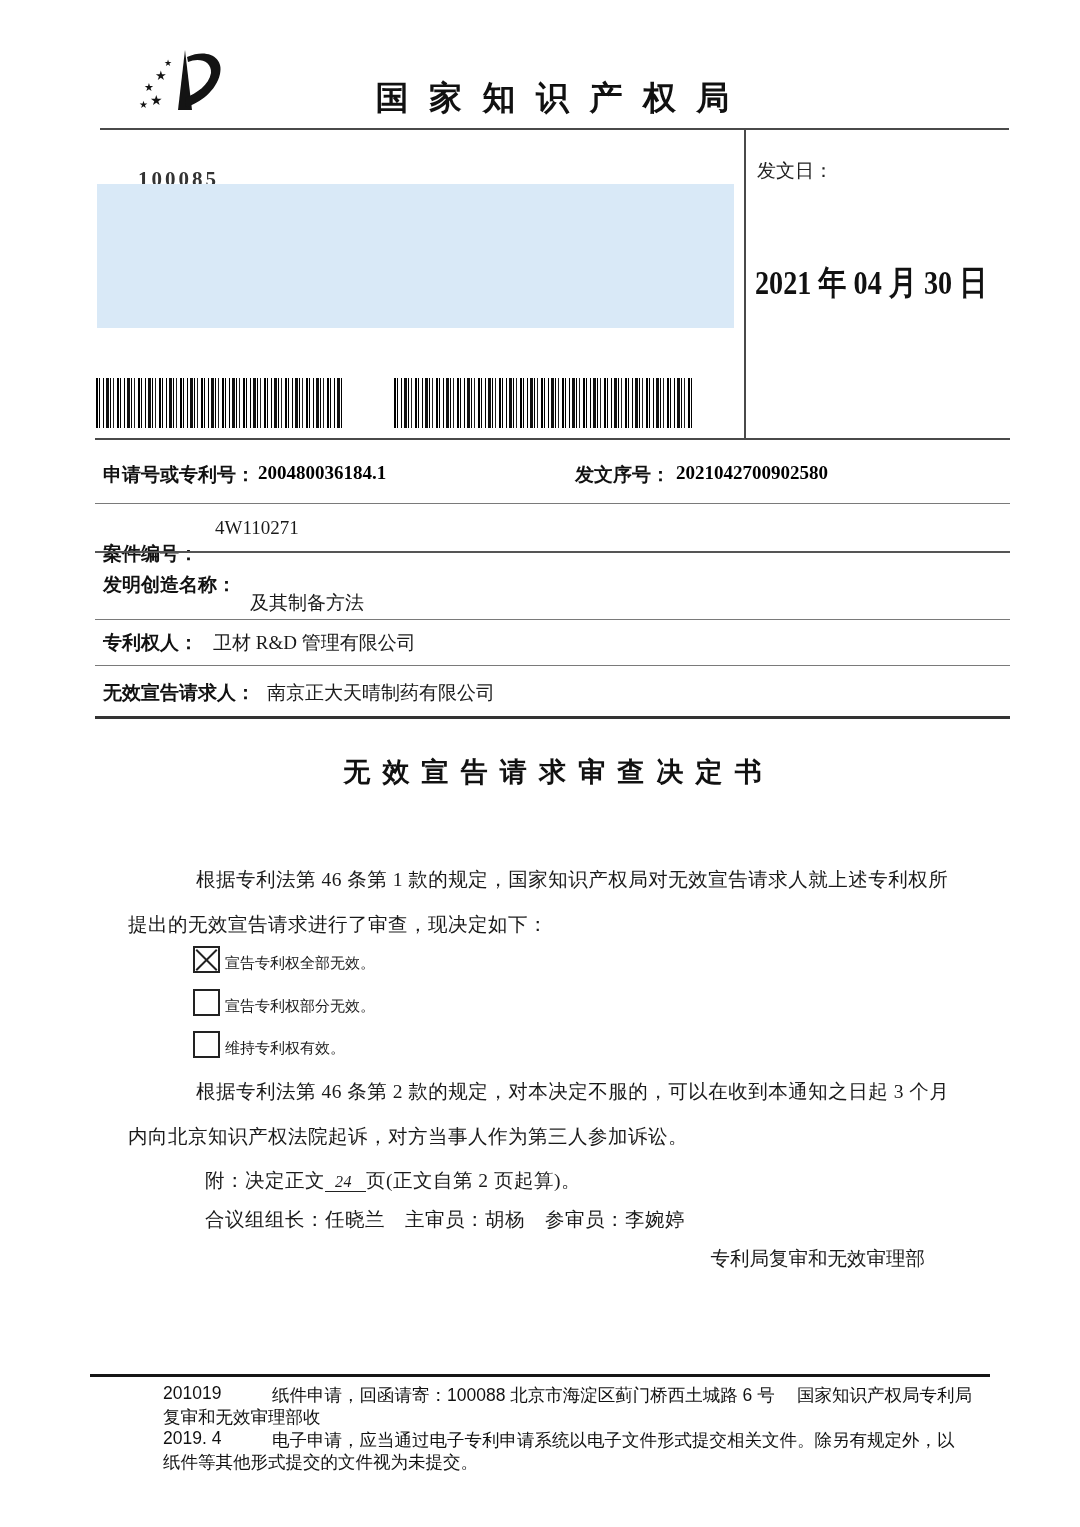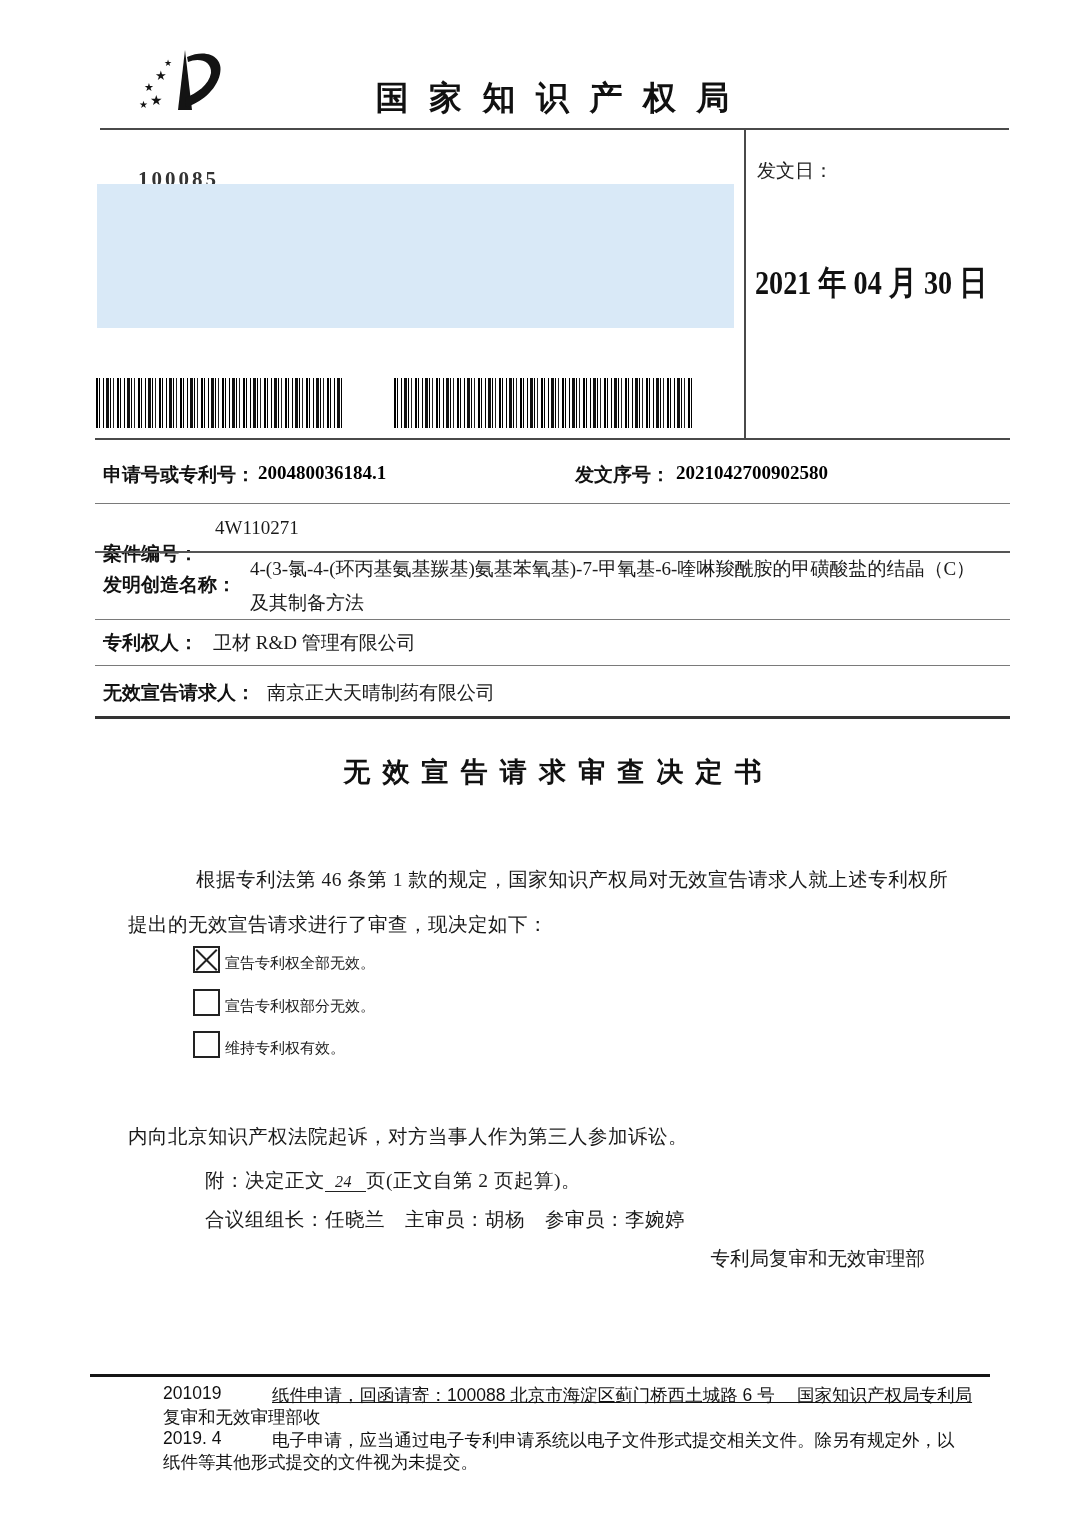--- a/index.html
+++ b/index.html
@@ -106,21 +106,20 @@
   <div class="cell val-b" style="left:258px;top:462px;">200480036184.1</div>
   <div class="cell lbl" style="left:575px;top:462px;">发文序号：</div>
   <div class="cell val-b" style="left:676px;top:462px;">2021042700902580</div>
   <div class="sep" style="top:503px;"></div>
 
   <div class="cell lbl" style="left:103px;top:541px;">案件编号：</div>
   <div class="cell val" style="left:215px;top:517px;">4W110271</div>
   <div class="sep-m" style="top:551px;"></div>
 
   <div class="cell lbl" style="left:103px;top:572px;">发明创造名称：</div>
-  <div class="cell val" style="left:250px;top:556px;">4-(3-氯-4-(环丙基氨基羰基)氨基苯氧基)-7-甲氧基-6-喹啉羧酰胺的甲磺酸盐的结晶（C）</div>
   <div class="cell val" style="left:250px;top:590px;">及其制备方法</div>
   <div class="sep" style="top:619px;"></div>
 
   <div class="cell lbl" style="left:103px;top:630px;">专利权人：</div>
   <div class="cell val" style="left:213px;top:630px;">卫材 R&amp;D 管理有限公司</div>
   <div class="sep" style="top:665px;"></div>
 
   <div class="cell lbl" style="left:103px;top:680px;">无效宣告请求人：</div>
   <div class="cell val" style="left:267px;top:680px;">南京正大天晴制药有限公司</div>
   <div class="sep-thick" style="top:716px;"></div>
@@ -133,30 +132,31 @@
   <div class="option" style="top:946px;">
     <span class="checkbox checked"></span><span>宣告专利权全部无效。</span>
   </div>
   <div class="option" style="top:989px;">
     <span class="checkbox"></span><span>宣告专利权部分无效。</span>
   </div>
   <div class="option" style="top:1031px;">
     <span class="checkbox"></span><span>维持专利权有效。</span>
   </div>
 
+  <div class="bodyline" style="left:196px;top:1078px;">根据专利法第 46 条第 2 款的规定，对本决定不服的，可以在收到本通知之日起 3 个月</div>
   <div class="bodyline" style="left:128px;top:1123px;">内向北京知识产权法院起诉，对方当事人作为第三人参加诉讼。</div>
 
   <div class="bodyline" style="left:205px;top:1167px;">
     <span>附：决定正文</span><span class="pages-underline">24</span><span>页(正文自第 2 页起算)。</span>
   </div>
 
   <div class="bodyline" style="left:205px;top:1206px;">合议组组长：任晓兰　主审员：胡杨　参审员：李婉婷</div>
   <div class="dept">专利局复审和无效审理部</div>
 
   <div class="footer-line"></div>
   <div class="foot" style="left:163px;top:1383px;">201019</div>
-  <div class="foot" style="left:272px;top:1383px;text-decoration:underline;">纸件申请，回函请寄：100088  北京市海淀区蓟门桥西土城路 6 号　 国家知识产权局专利局</div>
+  <div class="foot" style="left:272px;top:1383px;">纸件申请，回函请寄：100088  北京市海淀区蓟门桥西土城路 6 号　 国家知识产权局专利局</div>
   <div class="foot" style="left:163px;top:1405px;">复审和无效审理部收</div>
   <div class="foot" style="left:163px;top:1428px;text-align:center;">2019. 4</div>
   <div class="foot" style="left:272px;top:1428px;">电子申请，应当通过电子专利申请系统以电子文件形式提交相关文件。除另有规定外，以</div>
   <div class="foot" style="left:163px;top:1450px;">纸件等其他形式提交的文件视为未提交。</div>
 
 </div>
 
 </body></html>

